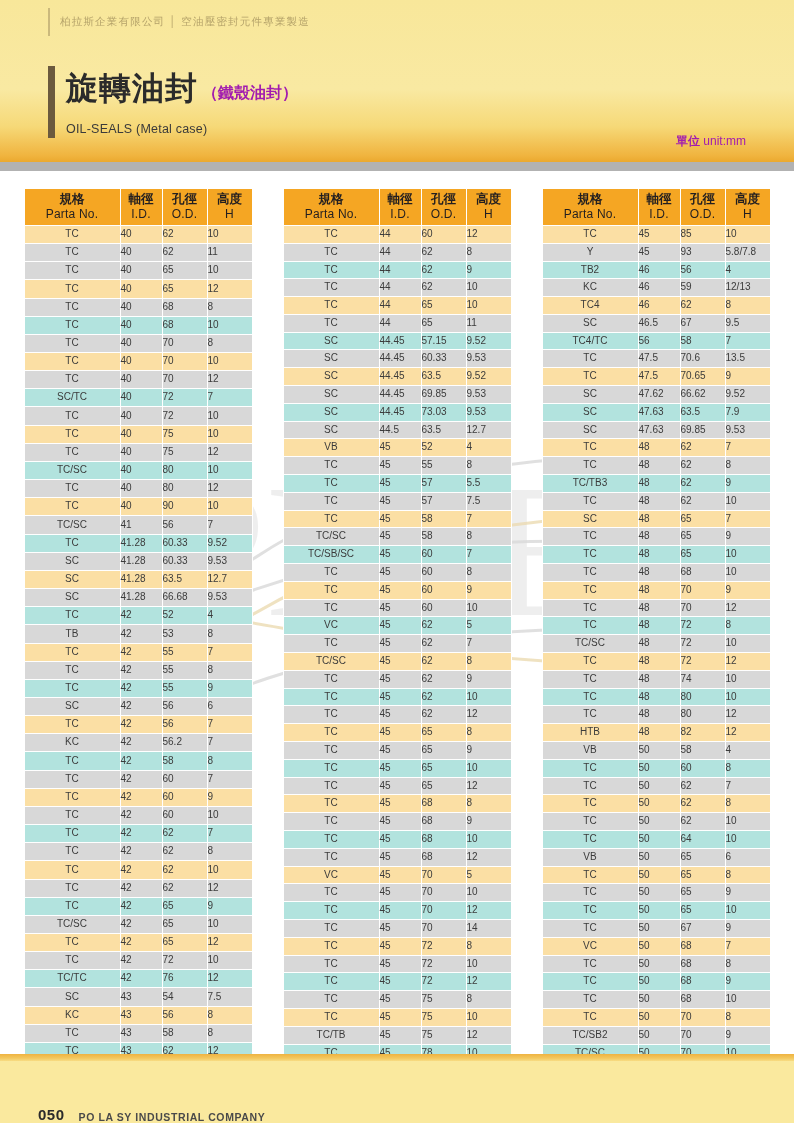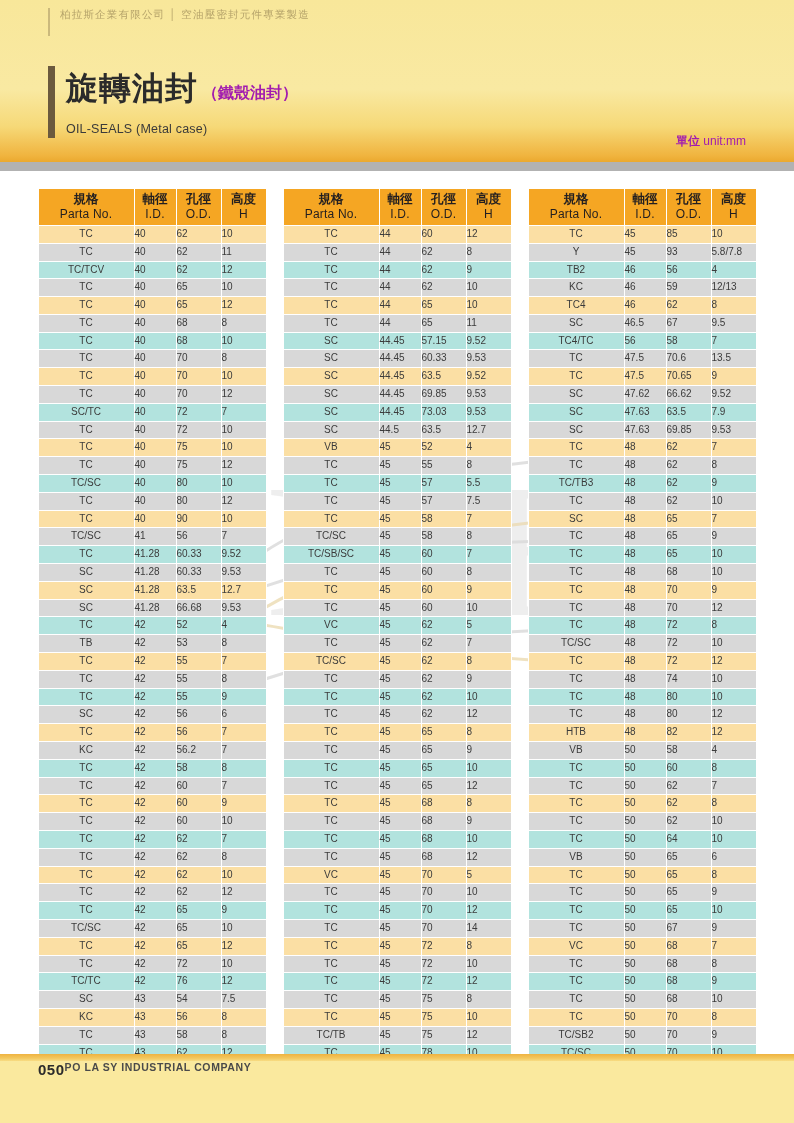--- a/index.html
+++ b/index.html
@@ -16,21 +16,21 @@
   .top-band{
     position:absolute;left:0;top:0;width:794px;height:162px;
     background:linear-gradient(to bottom,#f8e79a 0%,#f9e9a2 55%,#f6d978 78%,#f0b43f 96%,#eba92f 100%);
   }
   .top-rule{
     position:absolute;left:0;top:162px;width:794px;height:9px;
     background:#b2b2b2;
   }
   .company-line{
     position:absolute;left:48px;top:8px;height:28px;
-    display:flex;
+    display:flex;align-items:center;
     border-left:2px solid #cbb97c;
     padding-left:10px;
   }
   .company-line span{
     font-size:10.5px;color:#b5a36a;letter-spacing:1.2px;white-space:nowrap;
   }
   .title-bar{
     position:absolute;left:48px;top:66px;width:7px;height:72px;background:#6b5a3e;
   }
   .title-wrap{position:absolute;left:66px;top:66px;}
@@ -52,21 +52,21 @@
 
   
   .watermark{
     position:absolute;left:150px;top:400px;width:520px;height:330px;
     pointer-events:none;opacity:.55;
   }
 
   
   .tables{
     position:absolute;left:0;top:188px;width:794px;
-    display:flex;gap:16px;justify-content:center;
+    display:flex;gap:30px;justify-content:center;
   }
   table.spec{
     border-collapse:collapse;
     width:228px;
     table-layout:fixed;
   }
   table.spec th{
     background:#f5a623;
     color:#231f20;
     font-weight:bold;
@@ -96,27 +96,27 @@
   tr.r-cyan td{background:#b2e3de;}
 
   
   .foot-rule{
     position:absolute;left:0;bottom:62px;width:794px;height:7px;
     background:linear-gradient(to bottom,#efb341 0%,#f3c85e 60%,#f7dc84 100%);
   }
   .footer{
     position:absolute;left:0;bottom:0;width:794px;height:62px;
     background:#fae99e;
-    display:flex;align-items:flex-start;
+    display:flex;align-items:flex-end;
   }
   .foot-page{
     margin-left:38px;font-size:15px;font-weight:bold;color:#2b2b2b;letter-spacing:.5px;
   }
   .foot-name{
-    font-size:10.5px;font-weight:bold;color:#4a4a4a;letter-spacing:.6px;
+    margin-left:14px;font-size:10.5px;font-weight:bold;color:#4a4a4a;letter-spacing:.6px;
   }
 </style>
 </head>
 <body>
 
 <div class="page">
 
   <div class="top-band"></div>
   <div class="top-rule"></div>
 
@@ -185,26 +185,20 @@
             <td class="c-num">40</td>
             <td class="c-num">62</td>
             <td class="c-num">10</td>
           </tr>
           <tr class="r-gray">
             <td class="c-part">TC</td>
             <td class="c-num">40</td>
             <td class="c-num">62</td>
             <td class="c-num">11</td>
           </tr>
-          <tr class="r-cyan">
-            <td class="c-part">TC/TCV</td>
-            <td class="c-num">40</td>
-            <td class="c-num">62</td>
-            <td class="c-num">12</td>
-          </tr>
           <tr class="r-gray">
             <td class="c-part">TC</td>
             <td class="c-num">40</td>
             <td class="c-num">65</td>
             <td class="c-num">10</td>
           </tr>
           <tr class="r-yellow">
             <td class="c-part">TC</td>
             <td class="c-num">40</td>
             <td class="c-num">65</td>

